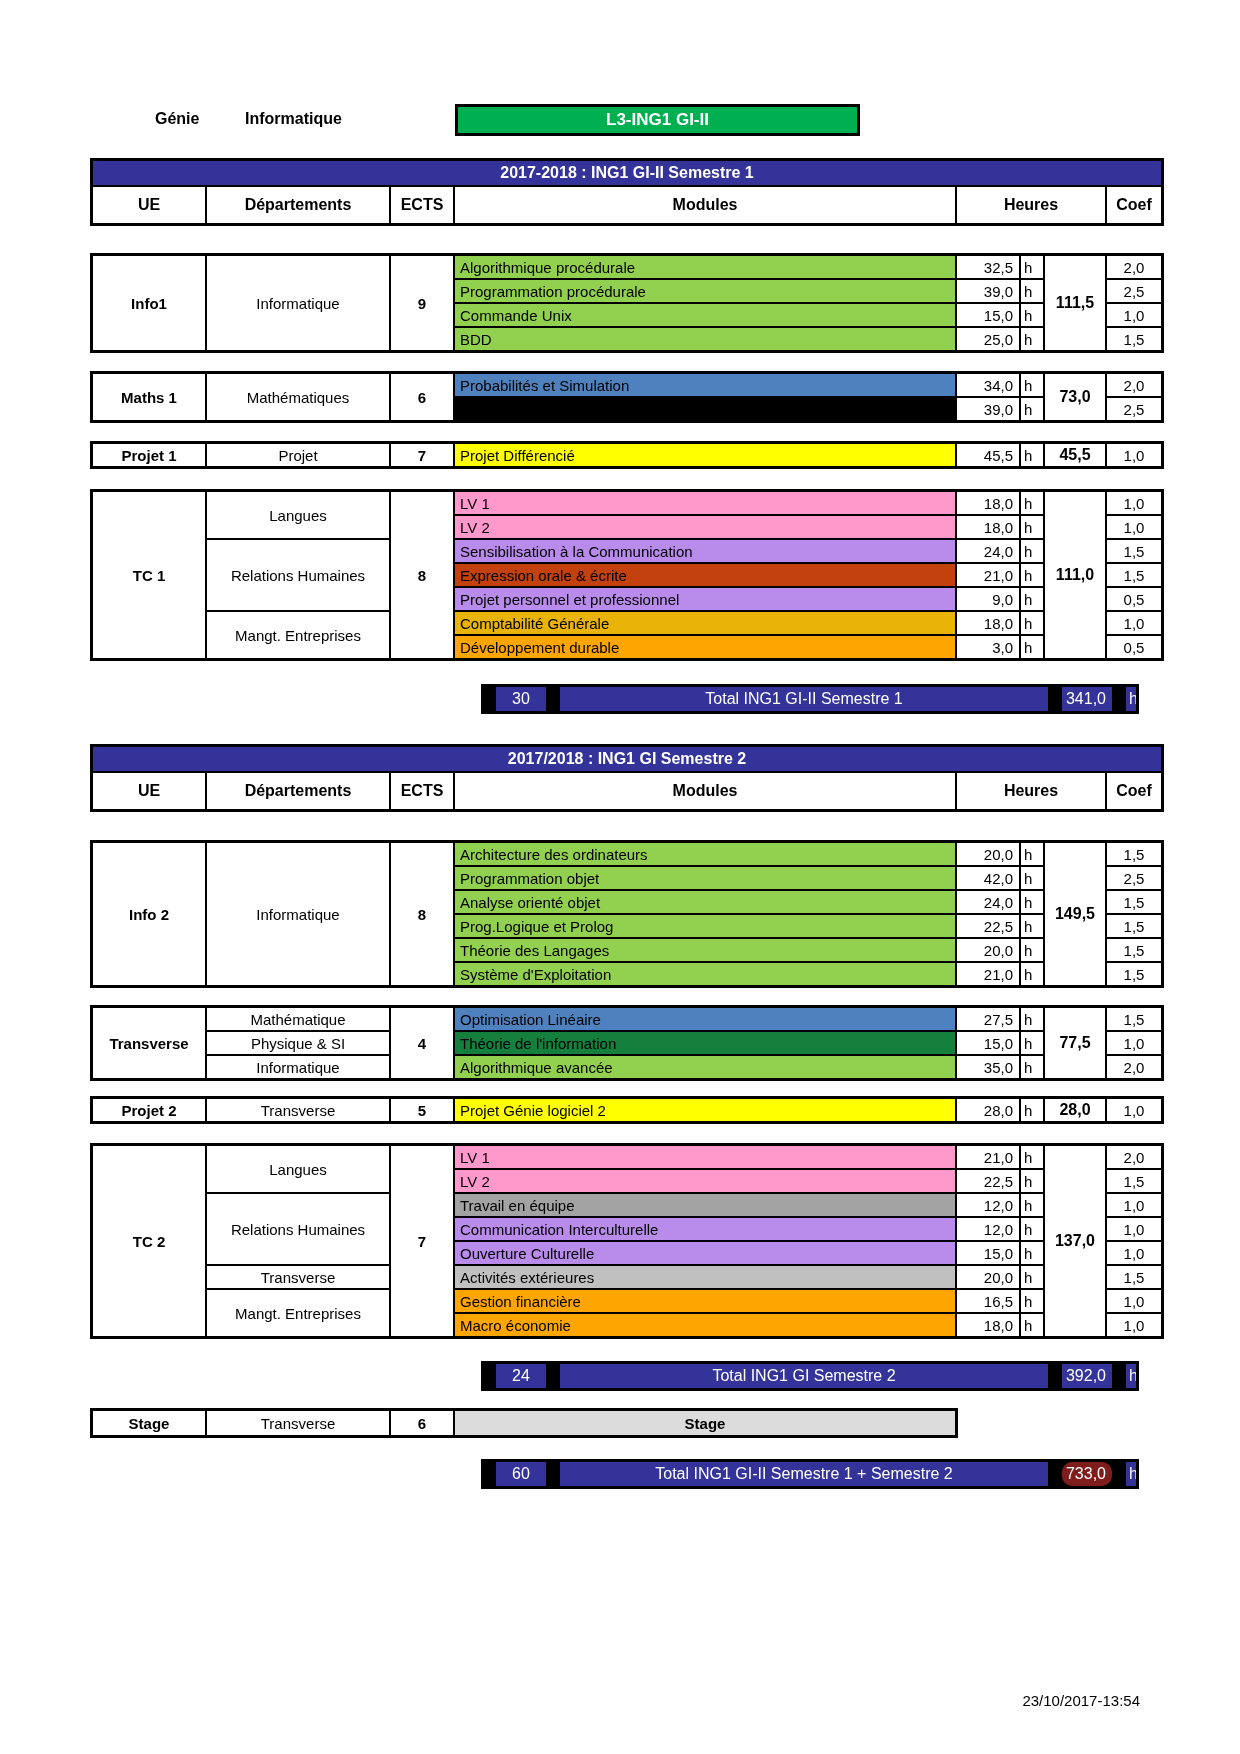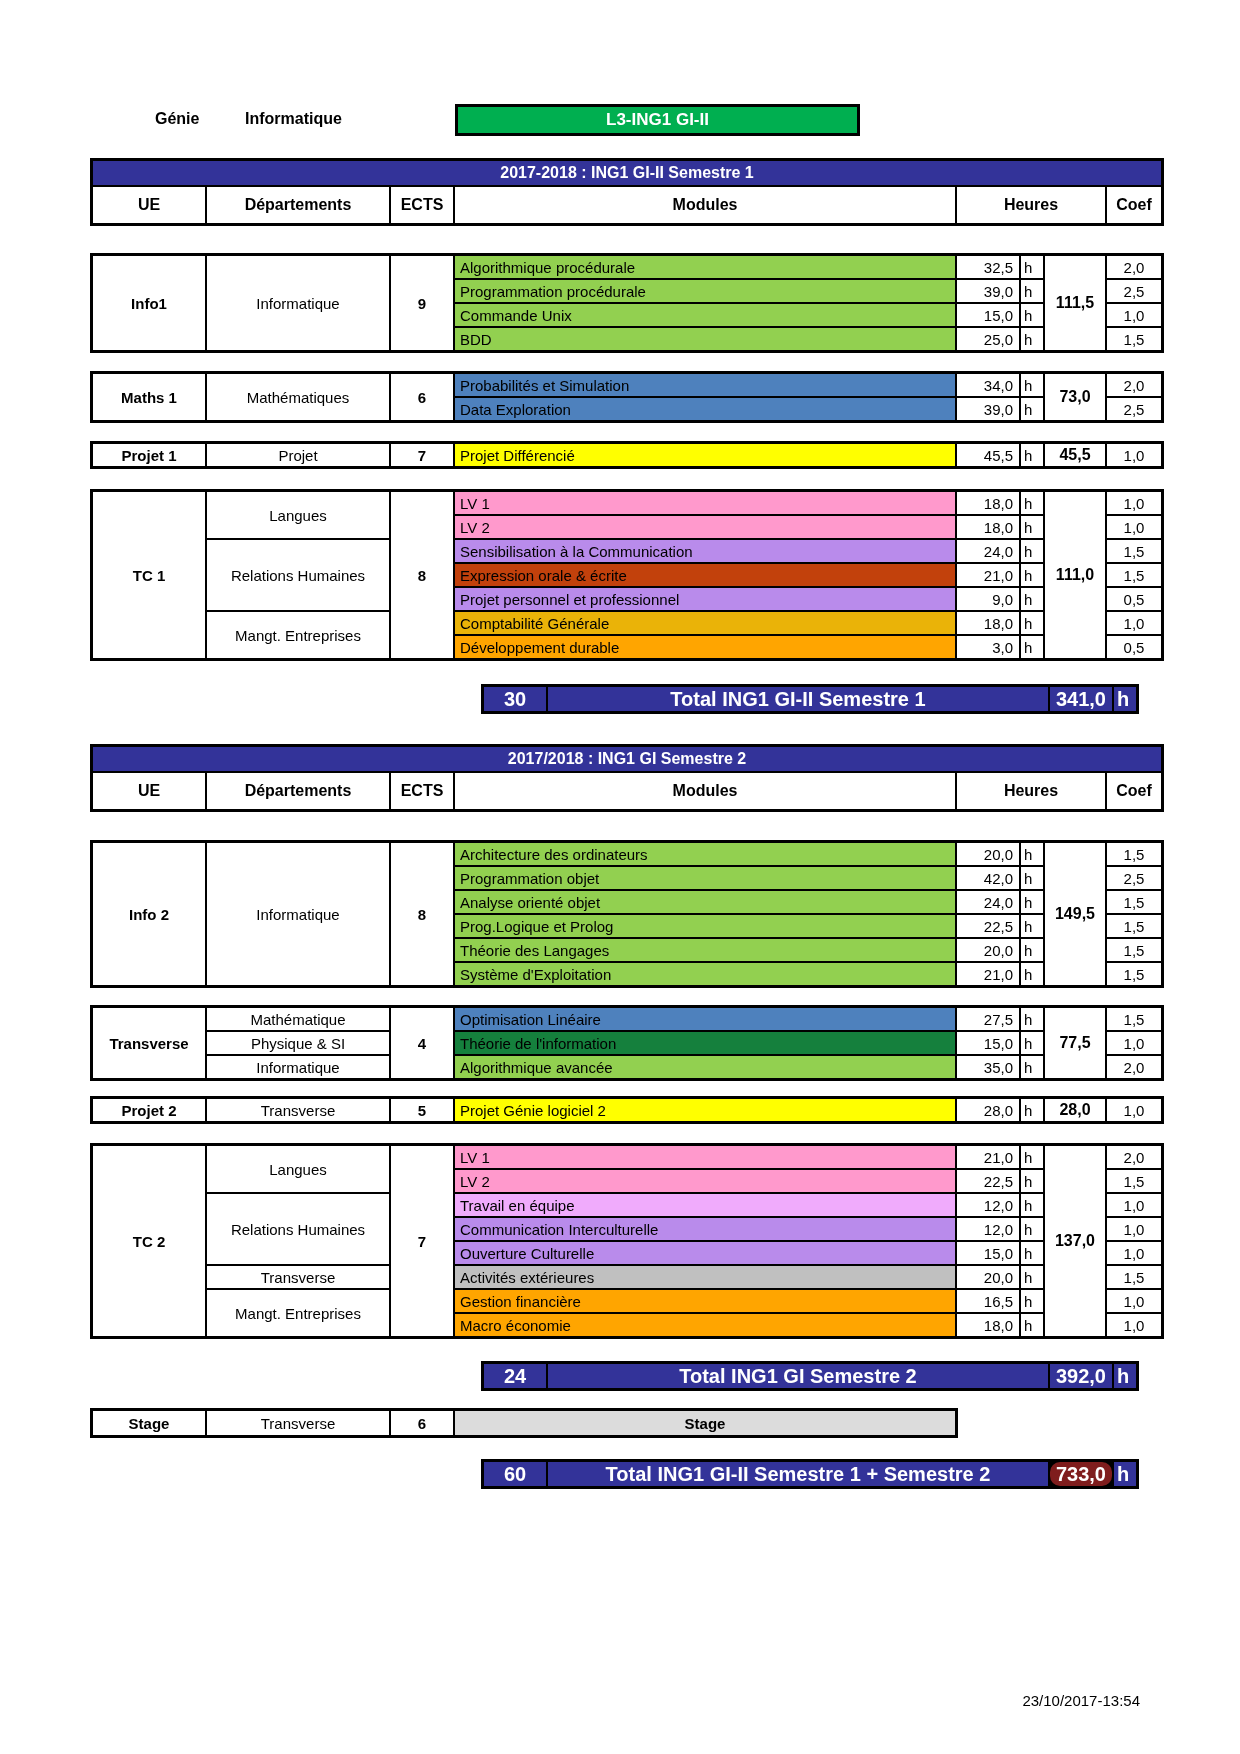--- a/index.html
+++ b/index.html
@@ -33,21 +33,21 @@
   .module-cell{justify-content:flex-start;padding-left:5px;}
   .hours-cell{justify-content:flex-end;padding-right:6px;}
   .hunit-cell{justify-content:flex-start;padding-left:3px;}
   .btotal-cell{font-weight:bold;font-size:16px;}
 
   
   .total-grid{
     position:absolute;display:grid;background:#000;padding:3px;gap:2px;
     grid-auto-rows:24px;grid-template-columns:62px 500px 62px 22px;left:391px;
   }
-  .total-grid .cell{color:#fff;font-weight:bold;font-size:20px;}
+  .total-grid .cell{color:#fff;font-weight:normal;font-size:16px;margin-left:12px;}
 
   
   .stage-grid{
     position:absolute;display:grid;background:#000;padding:3px;gap:2px;
     grid-auto-rows:24px;grid-template-columns:112px 182px 62px 500px;left:0;
   }
   .stage-module{font-weight:bold;}
 
   .footer-stamp{position:absolute;right:100px;top:1692px;font-size:15px;}
 </style>
@@ -92,21 +92,20 @@
         <div class="cell btotal-cell" style="grid-area: 1 / 7 / span 4;">111,5</div>
       </div>
       <div class="tgrid" style="top: 371px;">
         <div class="cell ue-cell" style="grid-area: 1 / 1 / span 2;">Maths 1</div>
         <div class="cell " style="grid-area: 1 / 2 / span 2;">Mathématiques</div>
         <div class="cell ects-cell" style="grid-area: 1 / 3 / span 2;">6</div>
         <div class="cell module-cell" style="background: rgb(78, 129, 189); grid-area: 1 / 4;">Probabilités et Simulation</div>
         <div class="cell hours-cell" style="grid-area: 1 / 5;">34,0</div>
         <div class="cell hunit-cell" style="grid-area: 1 / 6;">h</div>
         <div class="cell " style="grid-area: 1 / 8;">2,0</div>
-        <div class="cell module-cell" style="background: rgb(78, 129, 189); grid-area: 2 / 4;">Data Exploration</div>
         <div class="cell hours-cell" style="grid-area: 2 / 5;">39,0</div>
         <div class="cell hunit-cell" style="grid-area: 2 / 6;">h</div>
         <div class="cell " style="grid-area: 2 / 8;">2,5</div>
         <div class="cell btotal-cell" style="grid-area: 1 / 7 / span 2;">73,0</div>
       </div>
       <div class="tgrid" style="top: 441px;">
         <div class="cell ue-cell" style="grid-area: 1 / 1 / span 1;">Projet 1</div>
         <div class="cell " style="grid-area: 1 / 2 / span 1;">Projet</div>
         <div class="cell ects-cell" style="grid-area: 1 / 3 / span 1;">7</div>
         <div class="cell module-cell" style="background: rgb(255, 255, 0); grid-area: 1 / 4;">Projet Différencié</div>
@@ -234,21 +233,21 @@
         <div class="cell " style="grid-area: 7 / 2 / span 2;">Mangt. Entreprises</div>
         <div class="cell ects-cell" style="grid-area: 1 / 3 / span 8;">7</div>
         <div class="cell module-cell" style="background: rgb(255, 153, 204); grid-area: 1 / 4;">LV 1</div>
         <div class="cell hours-cell" style="grid-area: 1 / 5;">21,0</div>
         <div class="cell hunit-cell" style="grid-area: 1 / 6;">h</div>
         <div class="cell " style="grid-area: 1 / 8;">2,0</div>
         <div class="cell module-cell" style="background: rgb(255, 153, 204); grid-area: 2 / 4;">LV 2</div>
         <div class="cell hours-cell" style="grid-area: 2 / 5;">22,5</div>
         <div class="cell hunit-cell" style="grid-area: 2 / 6;">h</div>
         <div class="cell " style="grid-area: 2 / 8;">1,5</div>
-        <div class="cell module-cell" style="background: #f0abfc; grid-area: 3 / 4;">Travail en équipe</div>
+        <div class="cell module-cell" style="background: #a3a3a3; grid-area: 3 / 4;">Travail en équipe</div>
         <div class="cell hours-cell" style="grid-area: 3 / 5;">12,0</div>
         <div class="cell hunit-cell" style="grid-area: 3 / 6;">h</div>
         <div class="cell " style="grid-area: 3 / 8;">1,0</div>
         <div class="cell module-cell" style="background: rgb(185, 139, 235); grid-area: 4 / 4;">Communication Interculturelle</div>
         <div class="cell hours-cell" style="grid-area: 4 / 5;">12,0</div>
         <div class="cell hunit-cell" style="grid-area: 4 / 6;">h</div>
         <div class="cell " style="grid-area: 4 / 8;">1,0</div>
         <div class="cell module-cell" style="background: rgb(185, 139, 235); grid-area: 5 / 4;">Ouverture Culturelle</div>
         <div class="cell hours-cell" style="grid-area: 5 / 5;">15,0</div>
         <div class="cell hunit-cell" style="grid-area: 5 / 6;">h</div>

